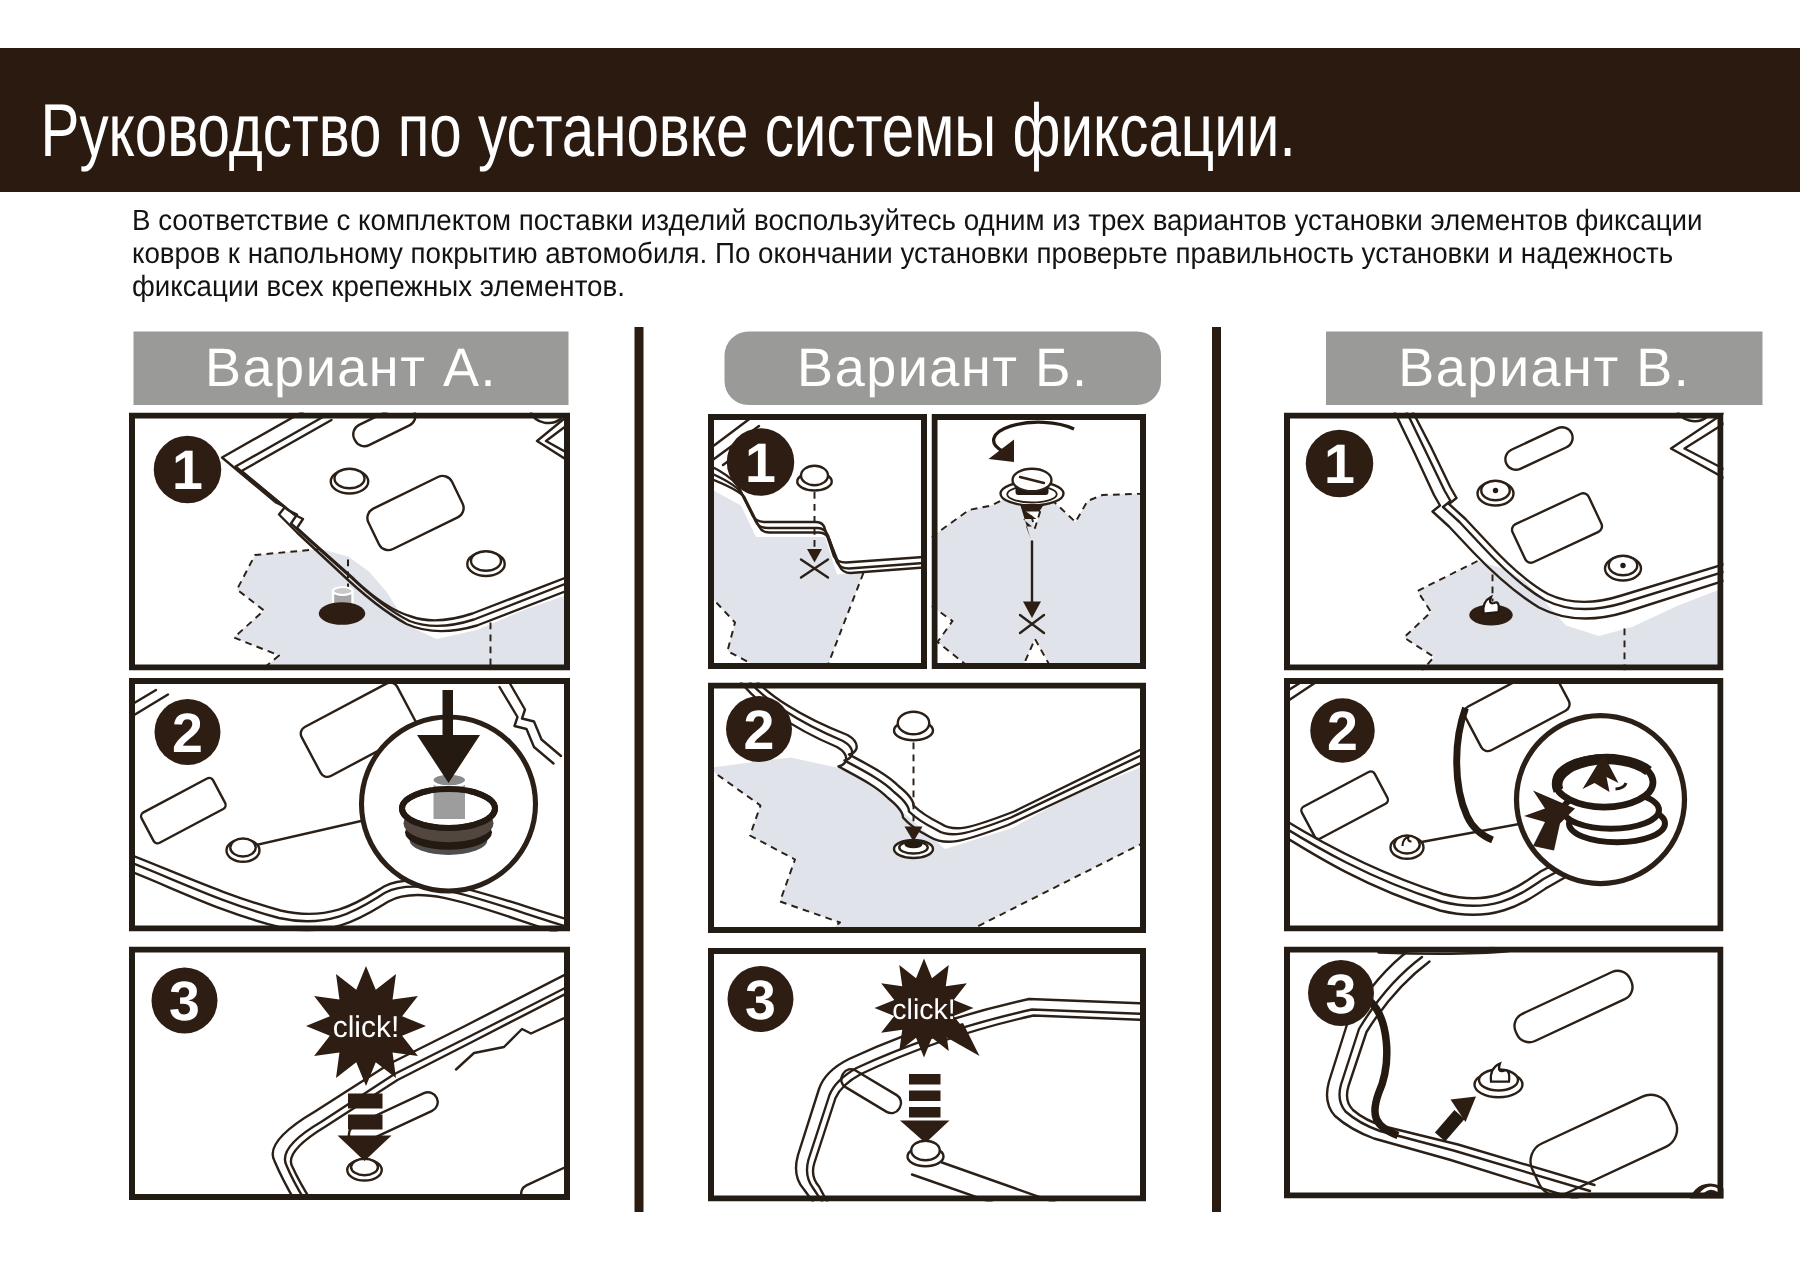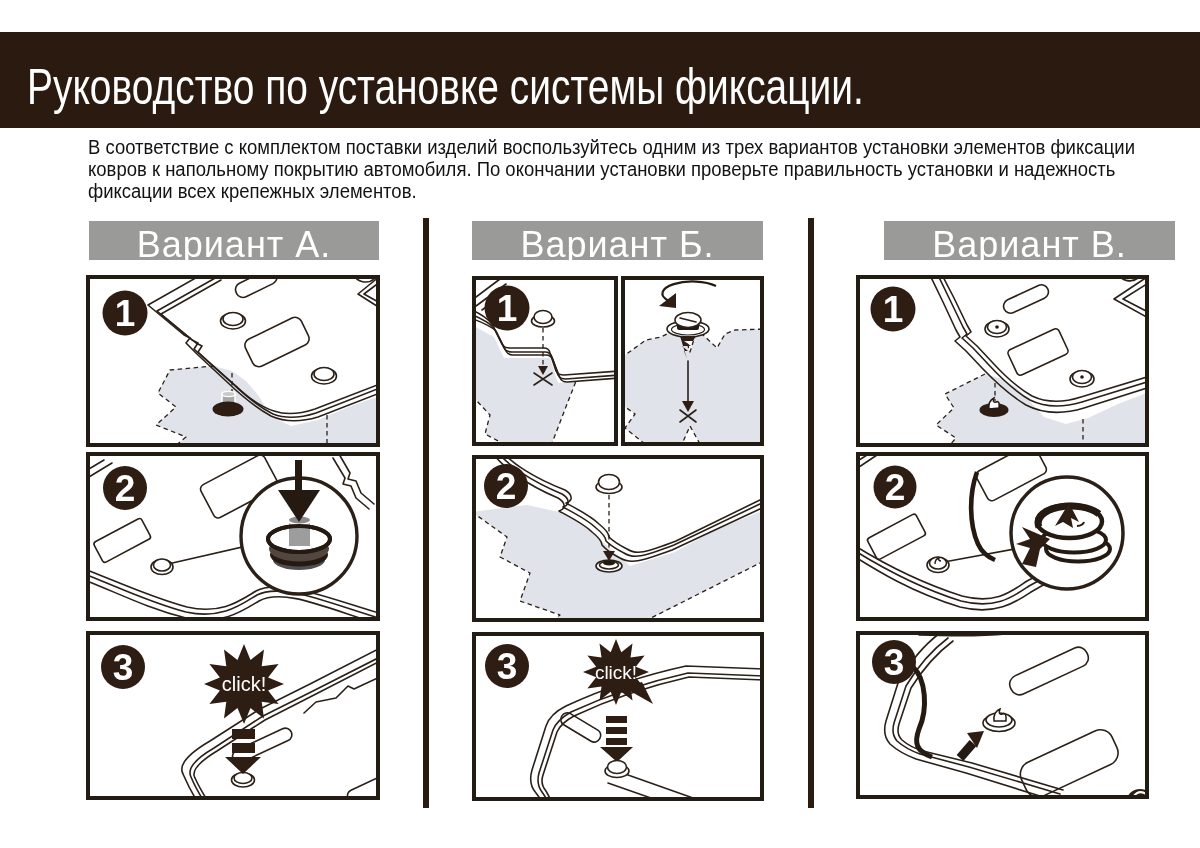--- a/index.html
+++ b/index.html
@@ -1,39 +1,39 @@
 <!DOCTYPE html>
 <html><head>
 <meta charset="utf-8">
 <style>
 html,body{margin:0;padding:0;background:#fff;}
 body{width:1200px;height:848px;position:relative;overflow:hidden;font-family:"Liberation Sans",sans-serif;}
 .abs{position:absolute;}
 #bar{left:0;top:32px;width:1200px;height:96px;background:#2a1a10;}
 #title{left:27px;top:62px;color:#fff;font-size:50px;line-height:1;white-space:nowrap;transform:scaleX(0.778);transform-origin:0 0;}
 #para{left:88px;top:136px;color:#131313;font-size:19.5px;line-height:22px;white-space:nowrap;transform:scaleX(0.948);transform-origin:0 0;}
-.vh{position:absolute;top:221px;height:39px;background:#9a9a98;color:#fff;font-size:36px;text-align:center;line-height:48px;letter-spacing:1px;}
+.vh{position:absolute;top:221px;height:49px;background:#9a9a98;color:#fff;font-size:36px;text-align:center;line-height:48px;letter-spacing:1px;}
 .div{position:absolute;top:218px;height:590px;width:6px;background:#2b1c12;}
 .panel{position:absolute;}
 .o{fill:none;stroke:#2b2017;stroke-width:1.6;stroke-linejoin:round;stroke-linecap:round;}
 .w{fill:#fff;stroke:#2b2017;stroke-width:1.6;stroke-linejoin:round;}
 .blk{fill:#2e1d12;}
 .gry{fill:#e1e3ea;}
 .dsh{fill:none;stroke:#2b2017;stroke-width:1.3;stroke-dasharray:4.5 3.5;stroke-linejoin:round;}
 .frame{fill:none;stroke:#231c15;stroke-width:4;}
 .num{fill:#fff;font-family:"Liberation Sans",sans-serif;font-size:37px;font-weight:bold;text-anchor:middle;}
 </style>
 </head>
 <body>
 <div id="bar" class="abs"></div>
 <div id="title" class="abs">Руководство по установке системы фиксации.</div>
 <div id="para" class="abs">В соответствие с комплектом поставки изделий воспользуйтесь одним из трех вариантов установки элементов фиксации<br>ковров к напольному покрытию автомобиля. По окончании установки проверьте правильность установки и надежность<br>фиксации всех крепежных элементов.</div>
 
 <div class="vh" style="left:89px;width:290px;">Вариант А.</div>
-<div class="vh" style="left:472px;width:291px;">Вариант Б.</div>
+<div class="vh" style="left:483px;width:291px;border-radius:16px;">Вариант Б.</div>
 <div class="vh" style="left:884px;width:291px;">Вариант В.</div>
 
 <div class="div" style="left:423px;"></div>
 <div class="div" style="left:808px;"></div>
 
 <svg class="panel" style="left:86px;top:275px;" width="294" height="172" viewBox="0 0 294 172">
 <polygon class="gry" points="84,95 128,91 146,96 160,106 172,120 186,142 205,151 232,145 265,131 294,121 294,172 88,172 100,162 70,150 90,132 72,118"></polygon>
 <path class="dsh" d="M128,91 84,95 72,118 90,132 70,150 100,162 88,172"></path>
 <path class="dsh" d="M146,98 V120 M241,140 V172"></path>
 <path class="o" d="M122,-4 62,30 98,60 104,63 100,68 112,80 140,106 Q165,130 185,141 Q205,150 232,142 L294,118"></path>

